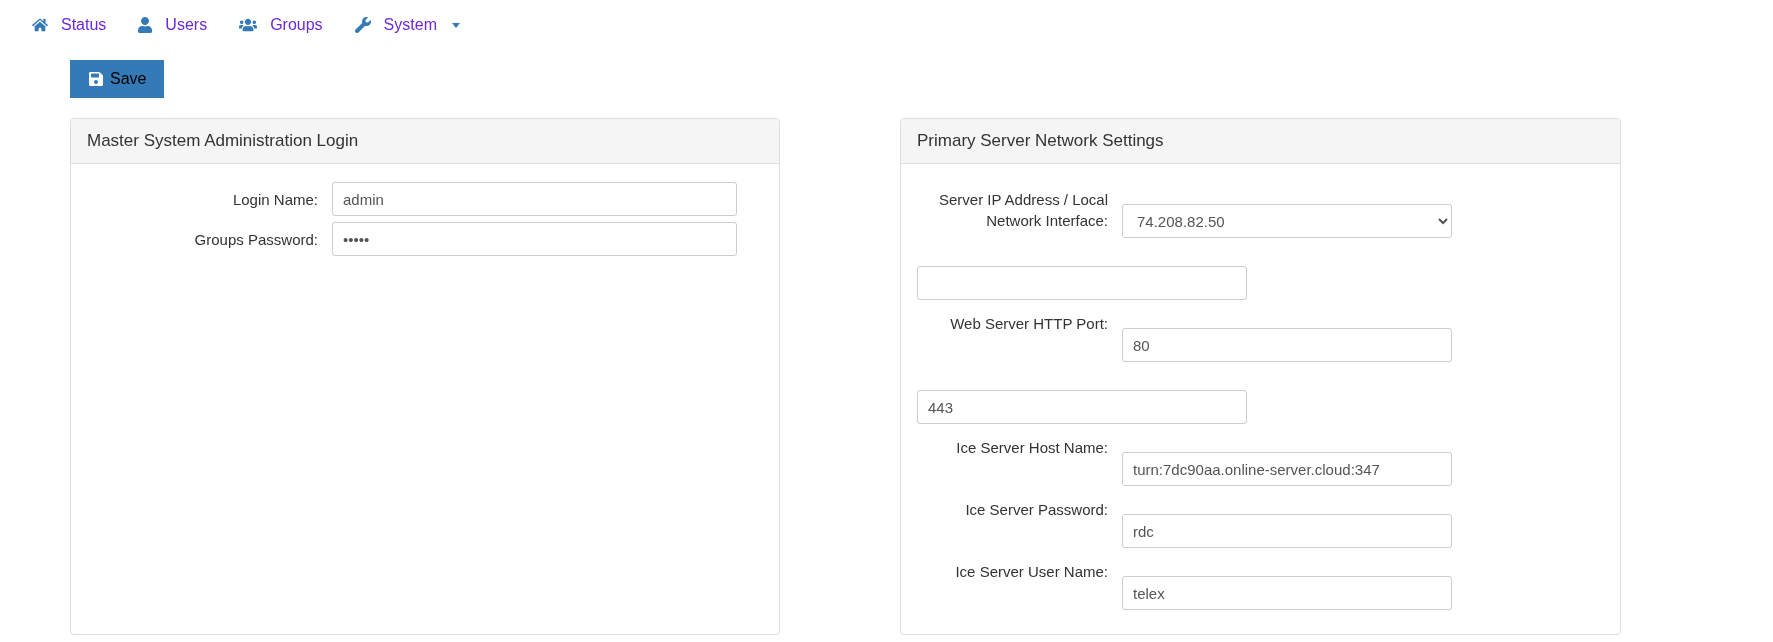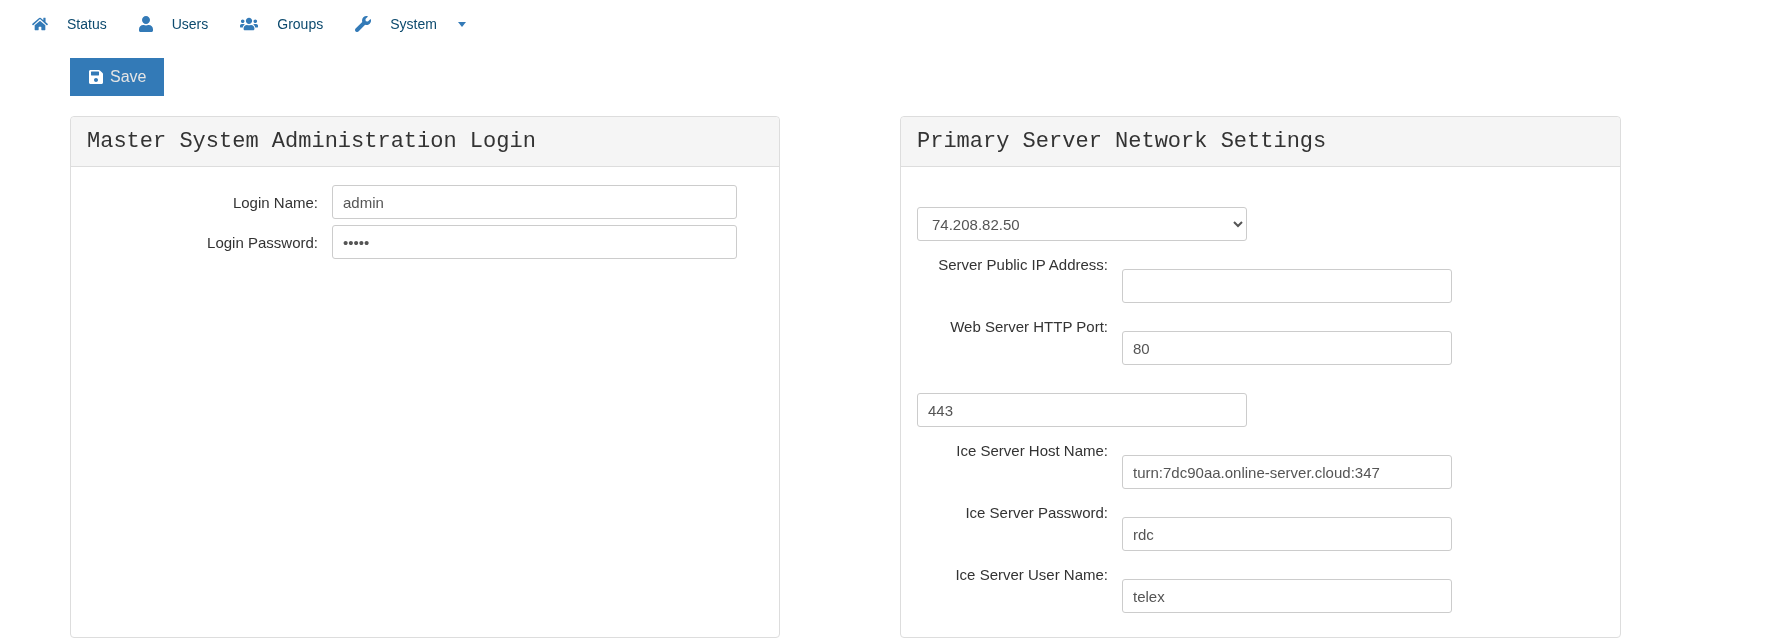--- a/index.html
+++ b/index.html
@@ -14,42 +14,42 @@
       background: #fff;
     }
     .navbar {
       display: flex;
       padding: 8px 20px;
       gap: 8px;
     }
     .nav-item {
       display: inline-flex;
       align-items: center;
-      gap: 19px;
-      color: #0c4a6e;
+      gap: 13px;
+      color: #6d28d9;
       text-decoration: none;
       padding: 8px 12px;
-      font-size: 14px;
+      font-size: 16px;
       cursor: pointer;
     }
     .caret {
       display: inline-block;
       width: 0;
       height: 0;
       border-left: 4px solid transparent;
       border-right: 4px solid transparent;
       border-top: 5px solid #337ab7;
       margin-left: 2px;
     }
     .icon {
       display: inline-block;
     }
     .btn-save {
       background: #337ab7;
-      color: #e5e5e5;
+      color: #000000;
       border: none;
       padding: 10px 18px;
       font-size: 16px;
       display: inline-flex;
       align-items: center;
       gap: 6px;
       cursor: pointer;
       margin: 10px 0 20px 70px;
     }
     .container {
@@ -63,24 +63,23 @@
       background: #fff;
       width: 710px;
     }
     .panel-right {
       width: 721px;
     }
     .panel-heading {
       background: #f5f5f5;
       border-bottom: 1px solid #ddd;
       padding: 12px 16px;
-      font-size: 22px;
+      font-size: 17px;
       color: #333;
       border-radius: 4px 4px 0 0;
-      font-family: Liberation Mono, monospace;
     }
     .panel-body {
       padding: 18px 16px;
     }
     .form-row {
       display: flex;
       margin-bottom: 6px;
       align-items: flex-start;
     }
     .form-label {
@@ -174,36 +173,36 @@
 
 <div class="container">
   <div class="panel">
     <div class="panel-heading">Master System Administration Login</div>
     <div class="panel-body">
       <div class="form-row">
         <label class="form-label">Login Name:</label>
         <input type="text" class="form-control" value="admin" style="">
       </div>
       <div class="form-row">
-        <label class="form-label">Login Password:</label>
+        <label class="form-label">Groups Password:</label>
         <input type="password" class="form-control" value="xxxxx" style="">
       </div>
     </div>
   </div>
 
   <div class="panel panel-right">
     <div class="panel-heading">Primary Server Network Settings</div>
     <div class="panel-body">
       <div class="form-row">
+        <label class="form-label">Server IP Address / Local Network Interface:</label>
         <select class="form-control">
           <option>74.208.82.50</option>
         </select>
       </div>
       <div class="form-row">
-        <label class="form-label">Server Public IP Address:</label>
         <input type="text" class="form-control" value="" style="">
       </div>
       <div class="form-row">
         <label class="form-label">Web Server HTTP Port:</label>
         <input type="text" class="form-control" value="80" style="">
       </div>
       <div class="form-row">
         <input type="text" class="form-control" value="443" style="">
       </div>
       <div class="form-row">

